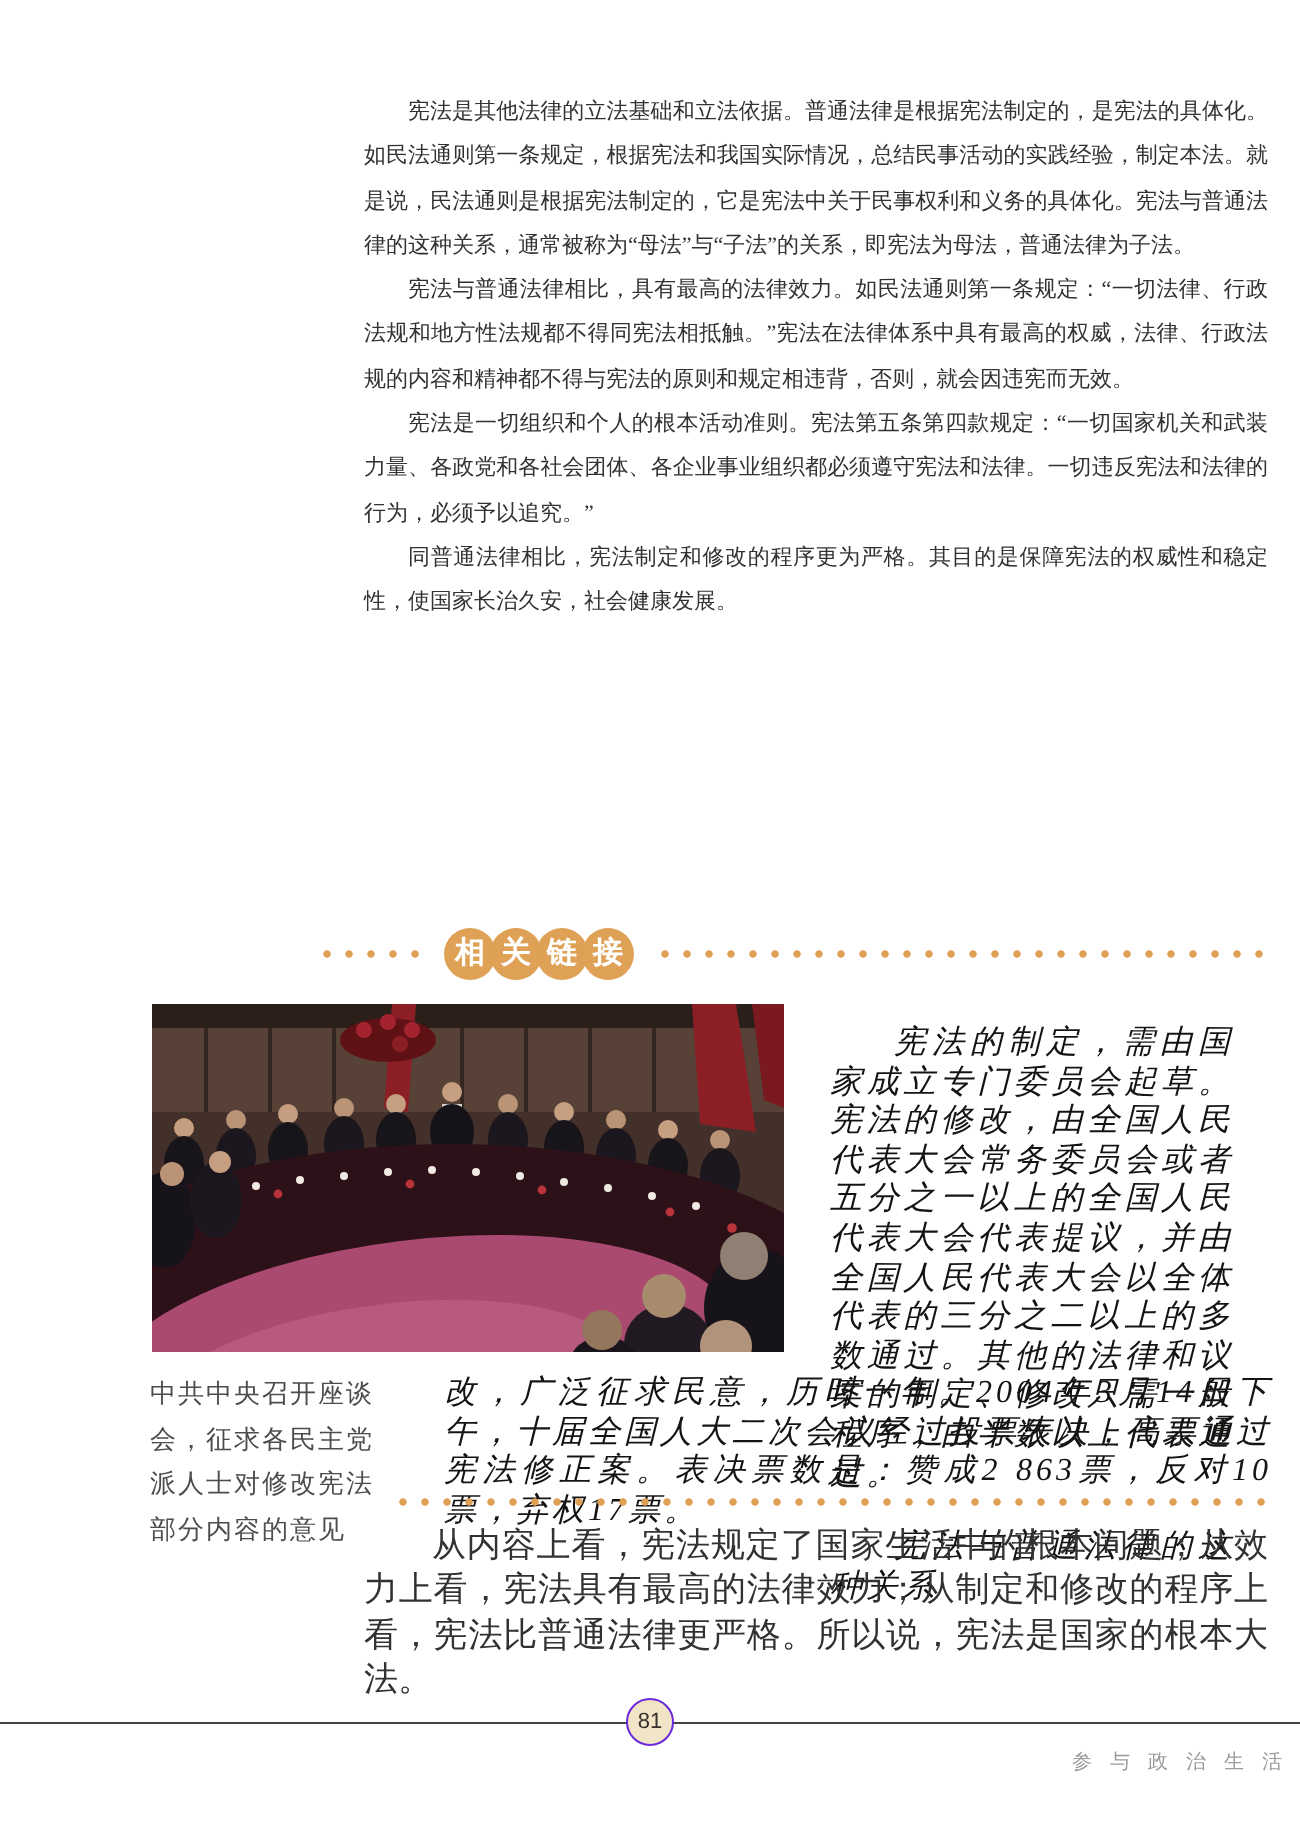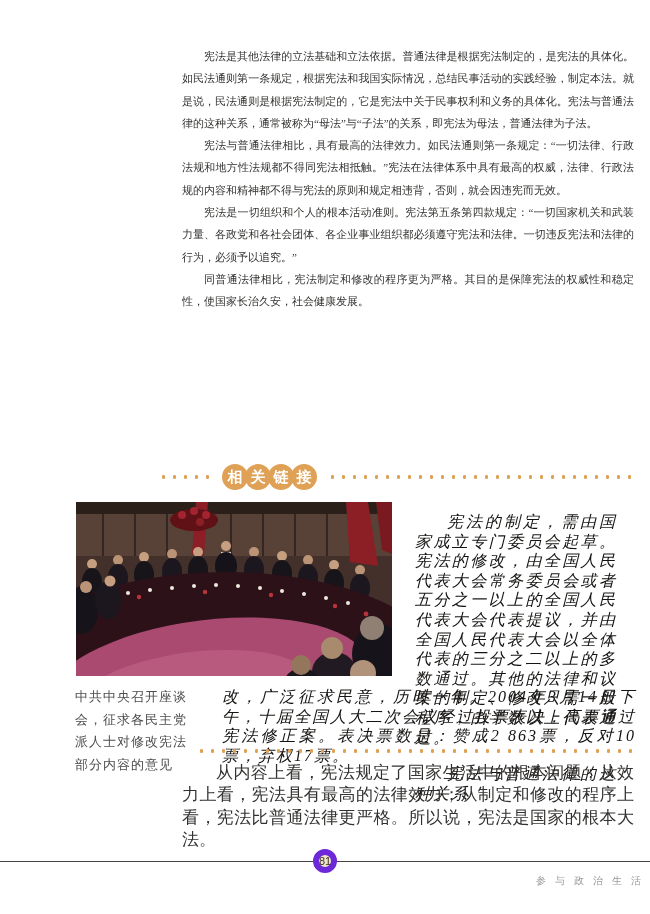--- a/index.html
+++ b/index.html
@@ -55,21 +55,21 @@
 
   
   .conclusion { position:absolute; left:182px; top:762px; width:452px;
                 font-size:17px; line-height:22.3px; color:#333230;
                 text-align:justify; text-indent:2em; }
 
   
   .footer-line { position:absolute; left:0; top:861px; width:650px; height:1px;
                  background:#474440; }
   .page-number { position:absolute; left:313px; top:849px; width:24px; height:24px;
-                 border-radius:50%; background:#f2e4c6; border:6px solid #6d28d9;
+                 border-radius:50%; background:#f2e4c6; border:1px solid #6d28d9;
                  font-family:"Liberation Sans", sans-serif; font-size:11px; color:#35322e;
                  display:flex; align-items:center; justify-content:center; z-index:2; }
   .footer-title { position:absolute; left:0; top:874px; width:650px; text-align:right;
                   font-family:"Liberation Sans", sans-serif; font-size:10px;
                   color:#9b9b9b; letter-spacing:9px; text-indent:9px; }
 </style>
 </head>
 <body>
 
 <div class="page">

